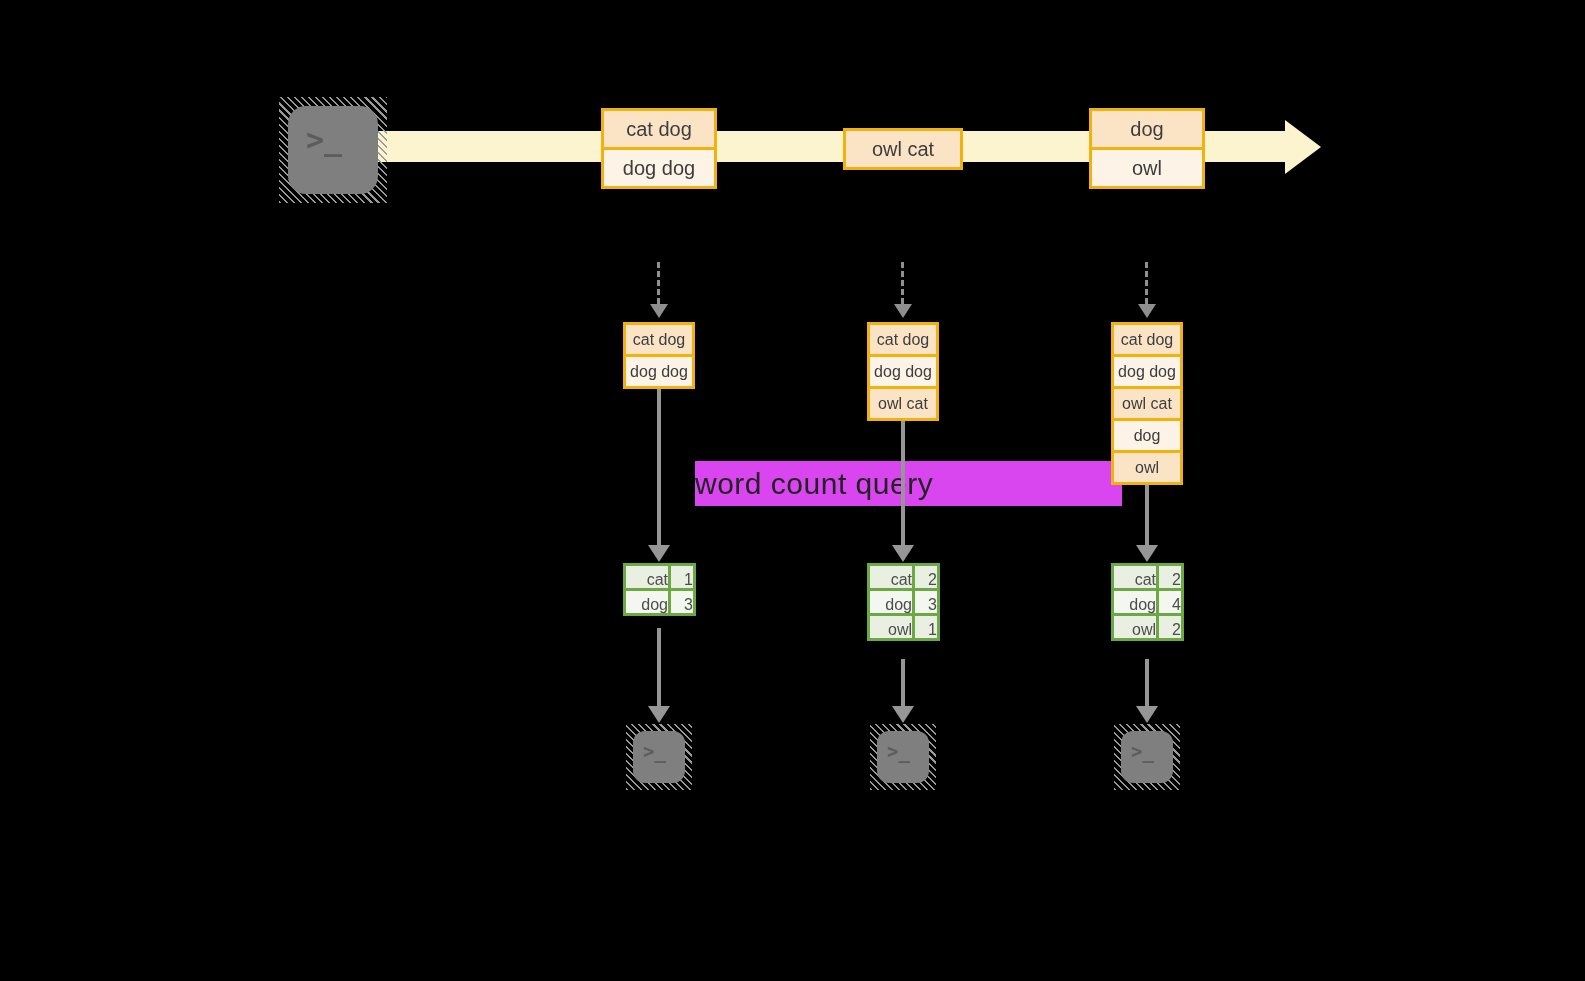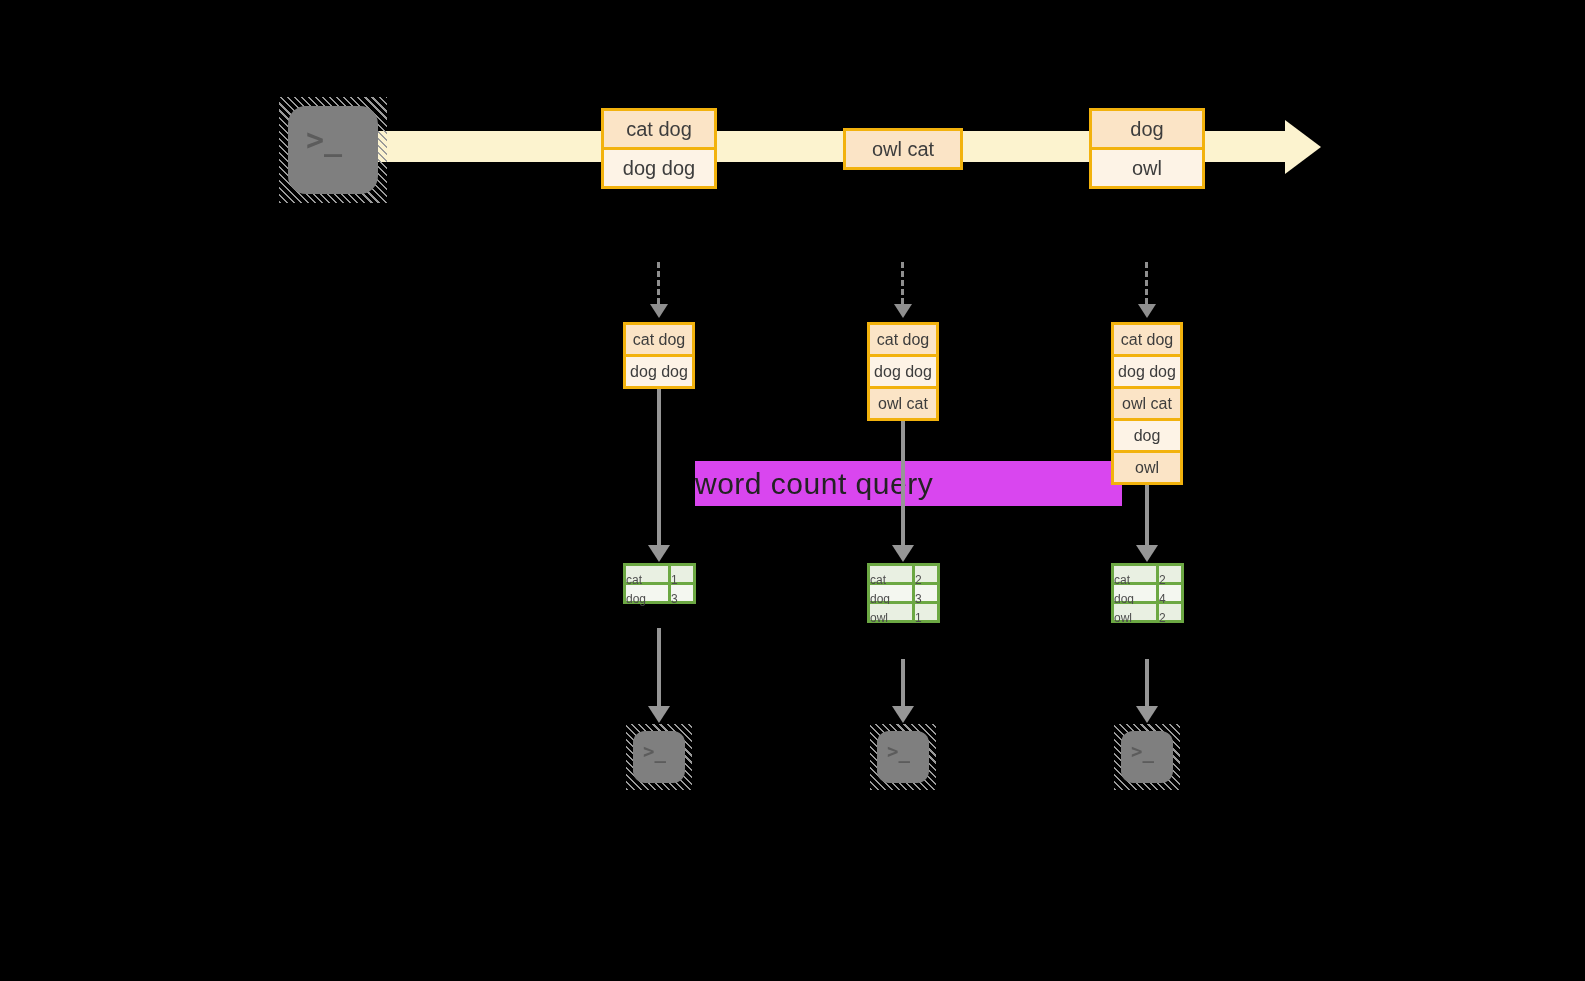--- a/index.html
+++ b/index.html
@@ -33,21 +33,21 @@
   .shaft { position:absolute; width:4px; background:#969696; z-index:2; }
   .ahead { position:absolute; width:0; height:0; z-index:2;
     border-left:11px solid transparent; border-right:11px solid transparent; border-top:17px solid #969696; }
   
   .banner { position:absolute; left:695px; top:461px; width:427px; height:45px; background:#d946ef; z-index:1;
     display:flex; align-items:center; justify-content:flex-start; }
   .banner span { font-size:30px; color:#232323; letter-spacing:0.5px; }
   
   .count-table { position:absolute; background:#6CA843; padding:3px; display:flex; flex-direction:column; gap:3px; z-index:3; }
   .count-row { display:flex; gap:3px; }
-  .count-row .cell { height:16px; line-height:28px; text-align:left; font-size:12px; color:#4D4D4D; }
+  .count-row .cell { height:22px; line-height:28px; text-align:right; font-size:16px; color:#4D4D4D; }
   .count-row .word { width:42px; }
   .count-row .num  { width:22px; }
   .count-table .count-row:nth-of-type(odd)  .cell { background:#E9F0E2; }
   .count-table .count-row:nth-of-type(even) .cell { background:#F4F7F0; }
   .table-0 { left:623px;  top:563px; }
   .table-1 { left:867px;  top:563px; }
   .table-2 { left:1111px; top:563px; }
   
   .terminal { position:absolute; z-index:4;
     background-image:repeating-linear-gradient(45deg, #9A9A9A 0 1.5px, transparent 1.5px 5px); }

